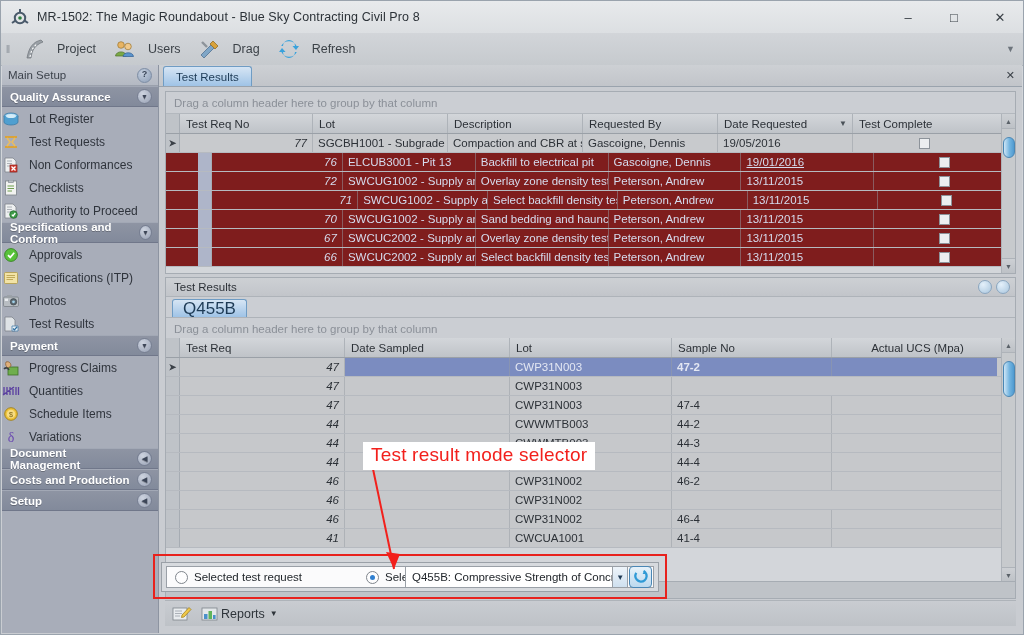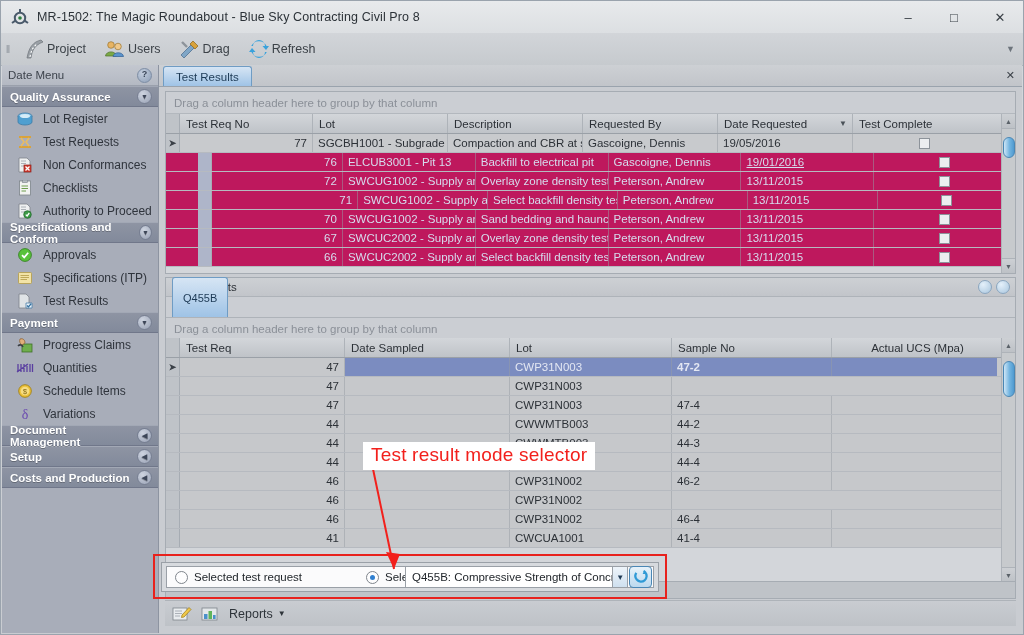--- a/index.html
+++ b/index.html
@@ -31,21 +31,21 @@
 
   
   .ribbon{
     position:absolute;left:0;top:32px;right:0;height:32px;
     background:linear-gradient(#d2d5d9,#c6cace);
     border-bottom:1px solid #b0b6bc;
     display:flex;align-items:center;
   }
   .ribbon .grip{width:14px;text-align:center;color:#8b9199;font-size:11px;}
   .rb-item{display:flex;align-items:center;height:26px;padding:0 8px;margin-right:2px;}
-  .rb-item .lbl{color:#3c4248;font-size:12.5px;margin-left:2px;}
+  .rb-item .lbl{color:#3c4248;font-size:12.5px;margin-left:12px;}
   .rb-ico{width:22px;height:20px;position:relative;flex:none;}
   .ribbon-caret{margin-left:auto;margin-right:8px;color:#6d747c;font-size:9px;}
 
   
   .sidebar{
     position:absolute;left:1px;top:64px;width:157px;bottom:1px;
     background:#9ba1ae;
     border-right:1px solid #8d94a1;
     box-sizing:border-box;
     overflow:hidden;
@@ -71,21 +71,21 @@
   }
   .sb-group .chev{
     margin-left:auto;width:13px;height:13px;border-radius:50%;
     background:radial-gradient(circle at 35% 30%,#ced4e0,#98a1b4);
     border:1px solid #777f92;
     display:flex;align-items:center;justify-content:center;
     color:#3d4658;font-size:7px;line-height:1;
   }
   .sb-items{background:#a8adb9;}
   .sb-item{
-    height:23px;display:flex;align-items:center;padding-left:14px;
+    height:23px;display:flex;align-items:center;padding-left:0;
     color:#2f343c;font-size:12px;
   }
   .sb-item .ico{width:18px;height:16px;margin-right:9px;position:relative;flex:none;}
   .sb-filler{background:#a8adb9;height:300px;}
 
   
   .main{
     position:absolute;left:158px;top:64px;right:1px;bottom:1px;
     background:#c9ccd1;
     box-sizing:border-box;
@@ -128,25 +128,25 @@
     box-sizing:border-box;overflow:hidden;white-space:nowrap;
   }
   .gh .sortarrow{margin-left:auto;margin-right:5px;font-size:8px;color:#4a5158;}
   .grow{height:19px;display:flex;border-bottom:1px solid #b6bac0;box-sizing:border-box;}
   .gc{
     border-right:1px solid rgba(150,156,164,.5);
     display:flex;align-items:center;
     padding:0 5px;font-size:11.5px;
     box-sizing:border-box;overflow:hidden;white-space:nowrap;
   }
-  .gc.num{justify-content:flex-end;}
+  .gc.num{justify-content:flex-end;font-style:italic;}
   .gc.mid{justify-content:center;}
 
   
-  .row-blue{background:#be185d;color:#d6dcee;padding-left:32px;}
+  .row-blue{background:#7f1d1d;color:#d6dcee;padding-left:32px;}
   .row-sel{background:#c8cacd;color:#2c3137;}
   .indcell{width:14px;background:#bfc3c8;border-right:1px solid #a6acb3;display:flex;align-items:center;justify-content:center;color:#3b4148;font-size:9px;font-weight:bold;flex:none;box-sizing:border-box;}
   .indcell.blue{background:#aeb5c9;}
   .chk{width:11px;height:11px;background:#eceef0;border:1px solid #8d939a;box-sizing:border-box;}
 
   
   .row-gray{background:#c6c8cb;color:#2c3137;}
   .row-gsel-cell{background:#7b8cc0;color:#e3e7f2;}
 
   
@@ -158,24 +158,24 @@
   .panel-caption{
     height:18px;background:linear-gradient(#cdd0d4,#c2c5ca);
     border-bottom:1px solid #aeb3b9;
     display:flex;align-items:center;padding-left:8px;color:#2c3137;font-size:11.5px;
   }
   .cap-btns{margin-left:auto;margin-right:5px;display:flex;gap:4px;}
   .cap-btn{width:12px;height:12px;border-radius:50%;background:radial-gradient(circle at 35% 30%,#e4f0fa,#a9c6de);border:1px solid #8ba6bf;}
 
   .sub-tabbar{height:20px;display:flex;align-items:flex-end;background:#cbced3;border-bottom:1px solid #aeb3b9;}
   .sub-tab{
-    margin-left:6px;height:17px;padding:11px 10px;display:flex;align-items:center;
+    margin-left:6px;height:17px;padding:0 10px;display:flex;align-items:center;
     background:linear-gradient(#d6e5f4,#9fc3e6);
     border:1px solid #6f9cc4;border-bottom:none;border-radius:3px 3px 0 0;
-    color:#1d3a55;font-size:11px;
+    color:#1d3a55;font-size:17px;
   }
 
   
   .modewrap{position:absolute;left:152px;top:553px;width:514px;height:45px;border:2px solid #e8221d;box-sizing:border-box;}
   .modebar{
     position:absolute;left:160px;top:561px;width:498px;height:30px;
     background:#d7dade;border:1px solid #9aa0a7;box-sizing:border-box;
     display:flex;align-items:center;
   }
   .inner-box{
@@ -221,21 +221,21 @@
   .anno-svg{position:absolute;left:0;top:0;width:1024px;height:635px;pointer-events:none;}
 
   
   .btoolbar{
     position:absolute;left:164px;top:599px;right:7px;height:26px;
     background:linear-gradient(#c9ccd1,#bec2c7);
     border-top:1px solid #aeb3b9;
     display:flex;align-items:center;box-sizing:border-box;
   }
   .bt-ico{width:22px;height:18px;margin-left:6px;position:relative;flex:none;}
-  .bt-lbl{margin-left:8px;color:#2e343a;font-size:12.5px;}
+  .bt-lbl{color:#2e343a;font-size:12.5px;}
   .bt-caret{margin-left:5px;color:#2e343a;font-size:8px;}
 </style>
 </head>
 <body>
 
 <div class="app">
 
   <div class="titlebar">
     <span class="title-icon">
       <svg width="18" height="18" viewBox="0 0 18 18">
@@ -296,21 +296,21 @@
         </svg>
       </span>
       <span class="lbl">Refresh</span>
     </div>
 
     <span class="ribbon-caret">▼</span>
   </div>
 
   <div class="sidebar">
     <div class="sb-head">
-      <span class="t">Date Menu</span>
+      <span class="t">Main Setup</span>
       <span class="help">?</span>
     </div>
 
     <div class="sb-group">
       <span>Quality Assurance</span>
       <span class="chev">▼</span>
     </div>
     <div class="sb-items">
       <div class="sb-item">
         <span class="ico">
@@ -384,20 +384,32 @@
           <svg width="18" height="16" viewBox="0 0 18 16">
               <rect x="2.5" y="2.5" width="13" height="11" rx="1" fill="#f2e3a6" stroke="#b39b45" stroke-width=".8"></rect>
               <path d="M4.5 5.5 H13 M4.5 7.5 H13 M4.5 9.5 H11" stroke="#b39b45" stroke-width=".8"></path>
             </svg>
         </span>
         <span>Specifications (ITP)</span>
       </div>
       <div class="sb-item">
         <span class="ico">
           <svg width="18" height="16" viewBox="0 0 18 16">
+              <rect x="1.5" y="4" width="15" height="9.5" rx="1.3" fill="#b8bdc2" stroke="#7a8087" stroke-width=".8"></rect>
+              <rect x="5" y="2.2" width="5" height="2.2" fill="#9aa0a6"></rect>
+              <circle cx="11.5" cy="8.8" r="3.2" fill="#5c6870" stroke="#3d474e" stroke-width=".7"></circle>
+              <circle cx="11.5" cy="8.8" r="1.4" fill="#9fd0e8"></circle>
+              <rect x="2.8" y="5.6" width="3.2" height="2.4" fill="#e9ecef"></rect>
+            </svg>
+        </span>
+        <span>Photos</span>
+      </div>
+      <div class="sb-item">
+        <span class="ico">
+          <svg width="18" height="16" viewBox="0 0 18 16">
               <path d="M3 1 L10 1 L13 4 L13 15 L3 15 Z" fill="#dfe3e6" stroke="#7d848b" stroke-width=".8"></path>
               <path d="M10 10 L16 10 L16 15 L10 15 Z" fill="#eaf2f8" stroke="#4a7ea8" stroke-width=".8"></path>
               <path d="M11 12.5 L12.4 13.9 L15.2 10.8" stroke="#2f6fa0" stroke-width="1.3" fill="none"></path>
             </svg>
         </span>
         <span>Test Results</span>
       </div>
     </div>
 
     <div class="sb-group">
@@ -442,25 +454,25 @@
         </span>
         <span>Variations</span>
       </div>
     </div>
 
     <div class="sb-group">
       <span>Document Management</span>
       <span class="chev">◀</span>
     </div>
     <div class="sb-group">
+      <span>Costs and Production</span>
+      <span class="chev">◀</span>
+    </div>
+    <div class="sb-group">
       <span>Setup</span>
-      <span class="chev">◀</span>
-    </div>
-    <div class="sb-group">
-      <span>Costs and Production</span>
       <span class="chev">◀</span>
     </div>
     <div class="sb-filler"></div>
   </div>
 
   <div class="main">
 
     <div class="doc-tabbar">
       <div class="doc-tab">
         <span>Test Results</span>

